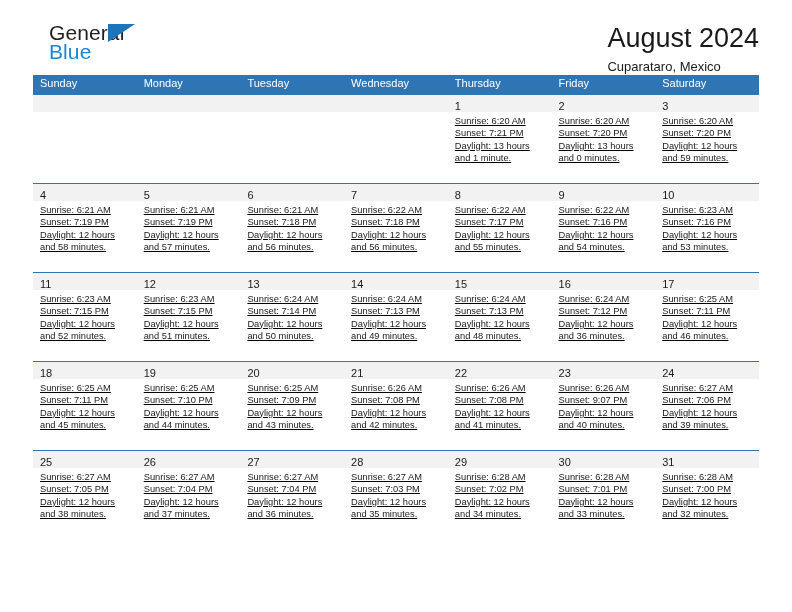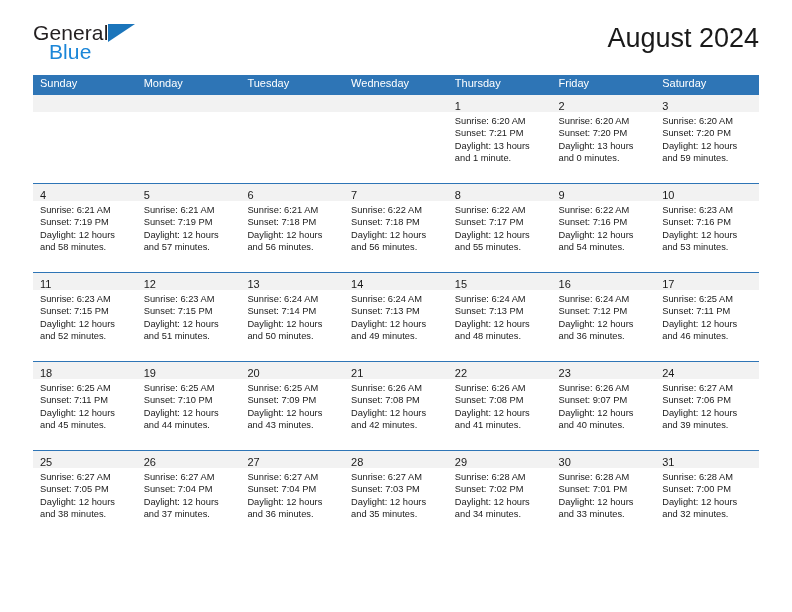--- a/index.html
+++ b/index.html
@@ -33,21 +33,21 @@
   }
   .logo {
     position: relative;
     width: 115px;
     height: 46px;
     line-height: 1;
     user-select: none;
   }
   .logo-general {
     position: absolute;
-    left: 0;
+    left: 16px;
     top: 0;
     font-size: 21px;
     letter-spacing: 0.1px;
     color: #231f20;
   }
   .logo-tri {
     position: absolute;
     left: 75px;
     top: 2px;
     width: 0;
@@ -121,20 +121,21 @@
     padding: 1px 0 0 7px;
     box-sizing: border-box;
   }
   .daynum {
     font-size: 11px;
     color: #1a1a1a;
     line-height: 15px;
   }
   .cell-body {
     padding: 3px 4px 0 7px;
+    text-decoration: underline;
   }
   .cell-line {
     font-size: 9.3px;
     line-height: 12.3px;
     color: #1a1a1a;
     white-space: nowrap;
   }
 </style>
 </head>
 <body>
@@ -142,20 +143,21 @@
 <div class="page">
 
   <div class="topbar">
     <div class="logo">
       <span class="logo-general">General</span>
       <span class="logo-tri"></span>
       <span class="logo-blue">Blue</span>
     </div>
     <div class="titleblock">
       <div class="cal-title">August 2024</div>
+      <div class="cal-subtitle">Cuparataro, Mexico</div>
     </div>
   </div>
 
   <table class="calendar">
     <thead>
       <tr>
         <th>Sunday</th>
         <th>Monday</th>
         <th>Tuesday</th>
         <th>Wednesday</th>

